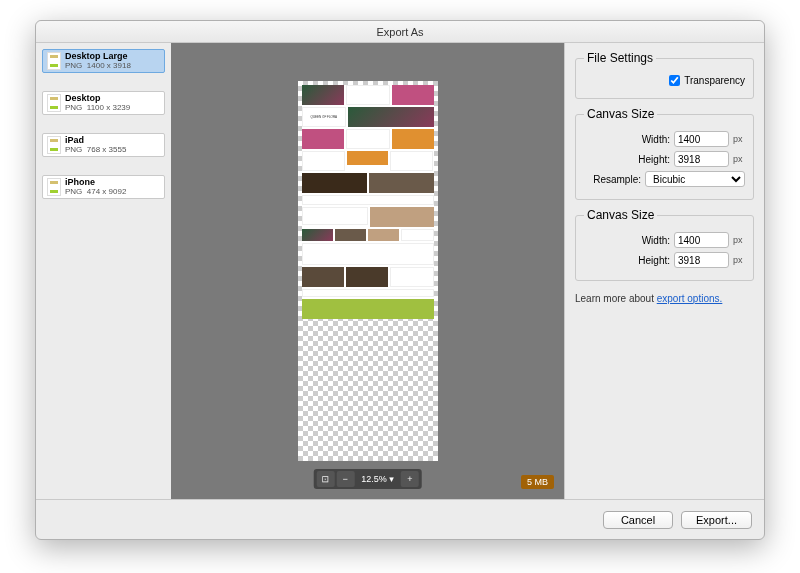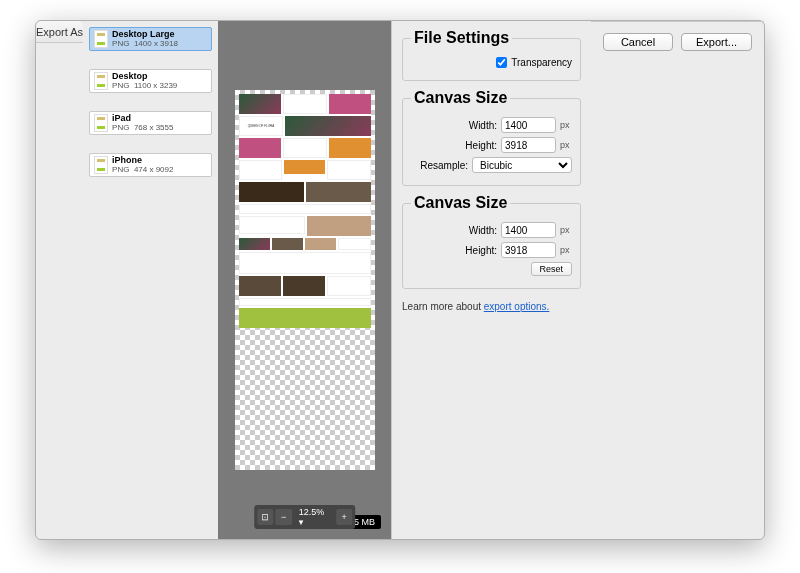--- a/index.html
+++ b/index.html
@@ -1,17 +1,17 @@
 <!DOCTYPE html>
 <html><head>
   <meta charset="utf-8">
   <style>
     * { box-sizing: border-box; margin: 0; padding: 0; font-family: -apple-system, "Helvetica Neue", Arial, sans-serif; }
     body { background: #fff; width: 800px; height: 573px; overflow: hidden; }
-    .window { position: absolute; top: 20px; left: 35px; width: 730px; height: 520px; background: #ececec; border: 1px solid #b0b0b0; border-radius: 6px; box-shadow: 0 8px 30px rgba(0,0,0,0.3); display: flex; flex-direction: row; }
+    .window { position: absolute; top: 20px; left: 35px; width: 730px; height: 520px; background: #ececec; border: 1px solid #b0b0b0; border-radius: 6px; box-shadow: 0 8px 30px rgba(0,0,0,0.3); display: flex; flex-direction: column; }
     .titlebar { height: 22px; background: linear-gradient(#f6f6f6,#e8e8e8); border-bottom: 1px solid #c9c9c9; border-radius: 6px 6px 0 0; text-align: center; font-size: 11px; line-height: 22px; color: #333; }
     .body { flex: 1; display: flex; }
     .sidebar { width: 135px; background: #ececec; padding: 6px; }
     .artboard-item { display: flex; align-items: center; background: #fff; border: 1px solid #c9c9c9; border-radius: 2px; padding: 2px 4px; margin-bottom: 18px; font-size: 9px; cursor: pointer; height: 24px; }
     .artboard-item.selected { background: #b8d4f0; border-color: #6ea9e0; }
     .thumb { width: 14px; height: 18px; background: #fff; border: 1px solid #ddd; margin-right: 4px; position: relative; }
     .thumb::after { content:""; position:absolute; top:2px; left:2px; right:2px; height:3px; background:#d4c070; }
     .thumb::before { content:""; position:absolute; bottom:2px; left:2px; right:2px; height:3px; background:#a0d030; }
     .ab-text { display:flex; flex-direction:column; line-height:1.1; }
     .ab-name { font-weight: bold; }
@@ -21,27 +21,27 @@
       linear-gradient(45deg,#ccc 25%,transparent 25%),linear-gradient(-45deg,#ccc 25%,transparent 25%),
       linear-gradient(45deg,transparent 75%,#ccc 75%),linear-gradient(-45deg,transparent 75%,#ccc 75%);
       background-size:10px 10px; background-position:0 0,0 5px,5px -5px,-5px 0; background-color:#fff;
       display:flex; align-items:flex-start; justify-content:center; padding:4px;}
     .mock { width:100%; background:#fff; display:flex; flex-direction:column; gap:2px; font-size:4px; }
     .mock .row { display:flex; gap:2px; }
     .mock .cell { flex:1; height:20px; }
     .c1{background:linear-gradient(135deg,#2a5a3a,#8a3a5a);} .c2{background:#c05080;} .c3{background:#fff;border:1px solid #eee;color:#333;display:flex;align-items:center;justify-content:center;font-size:3px;text-align:center;}
     .c4{background:#e09030;} .c5{background:#3a2a1a;} .c6{background:#6a5a4a;} .c7{background:#a0c040;height:35px;}
     .c8{background:#c0a080;} .c9{background:#5a4a3a;} .c10{background:#4a3a2a;}
-    .filesize { position:absolute; bottom:10px; right:10px; background:#000000; color:#fff; font-size:9px; padding:2px 6px; border-radius:2px; }
+    .filesize { position:absolute; bottom:10px; right:10px; background:#a16207; color:#fff; font-size:9px; padding:2px 6px; border-radius:2px; }
     .zoom-bar { position:absolute; bottom:10px; left:50%; transform:translateX(-50%); background:#444; border-radius:3px; display:flex; align-items:center; padding:2px; }
     .zoom-btn { width:18px; height:16px; background:#555; color:#eee; display:flex; align-items:center; justify-content:center; font-size:9px; margin:0 1px; border-radius:2px; cursor:pointer; }
     .zoom-val { color:#fff; font-size:9px; padding:0 6px; }
     .settings { width: 200px; background:#ececec; border-left:1px solid #c9c9c9; padding:8px 10px; font-size:10px; display:flex; flex-direction:column; }
     fieldset { border:1px solid #c9c9c9; border-radius:3px; padding:6px 8px 8px; margin-bottom:8px; }
-    legend { font-weight:bold; font-size:16px; padding:0 3px; }
+    legend { font-weight:normal; font-size:12px; padding:0 3px; }
     .fld { display:flex; align-items:center; justify-content:flex-end; margin:4px 0; gap:4px; }
     .fld label { font-size:10px; }
     .sel, .inp { border:1px solid #bbb; border-radius:3px; background:#fff; font-size:10px; padding:1px 3px; height:16px; }
     .sel { width:55px; }
     .sel.wide { width:100px; }
     .inp { width:55px; }
     .unit { font-size:9px; color:#555; width:12px; }
     .chk { display:flex; align-items:center; gap:4px; justify-content:flex-end; margin:4px 0; }
     .chk input { width:11px; height:11px; }
     .resetbtn { font-size:9px; padding:1px 8px; background:linear-gradient(#fff,#eee); border:1px solid #bbb; border-radius:3px; cursor:pointer; }
@@ -185,23 +185,20 @@
         <div class="fld">
           <label>Width:</label>
           <input class="inp" value="1400" style="">
           <span class="unit">px</span>
         </div>
         <div class="fld">
           <label>Height:</label>
           <input class="inp" value="3918" style="">
           <span class="unit">px</span>
         </div>
-        <div class="fld">
-          <button class="resetbtn">Reset</button>
-        </div>
       </fieldset>
 
       <div class="learnmore">
         <span>Learn more about </span><a href="#">export options.</a>
       </div>
     </div>
   </div>
 
   <div class="footer">
     <button class="btn">Cancel</button>

